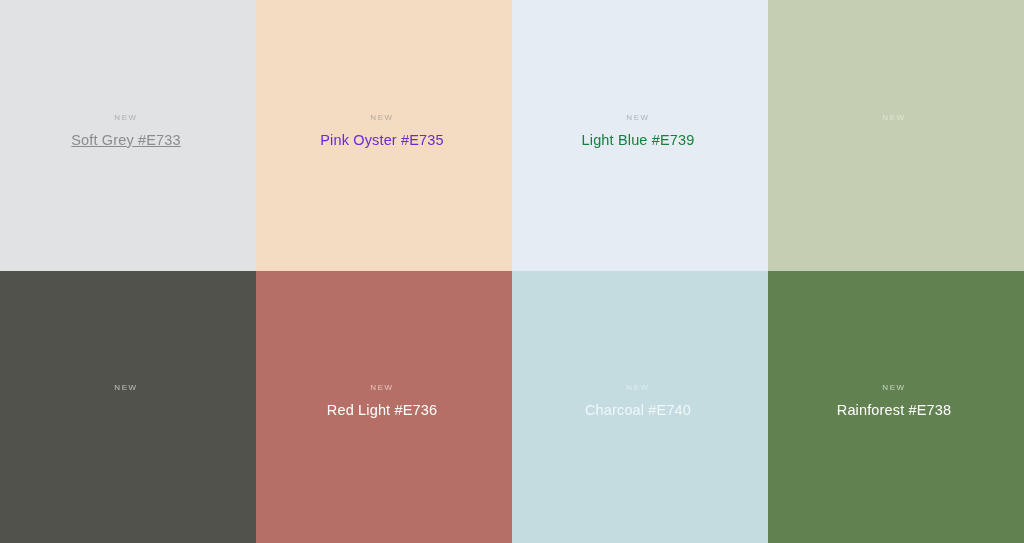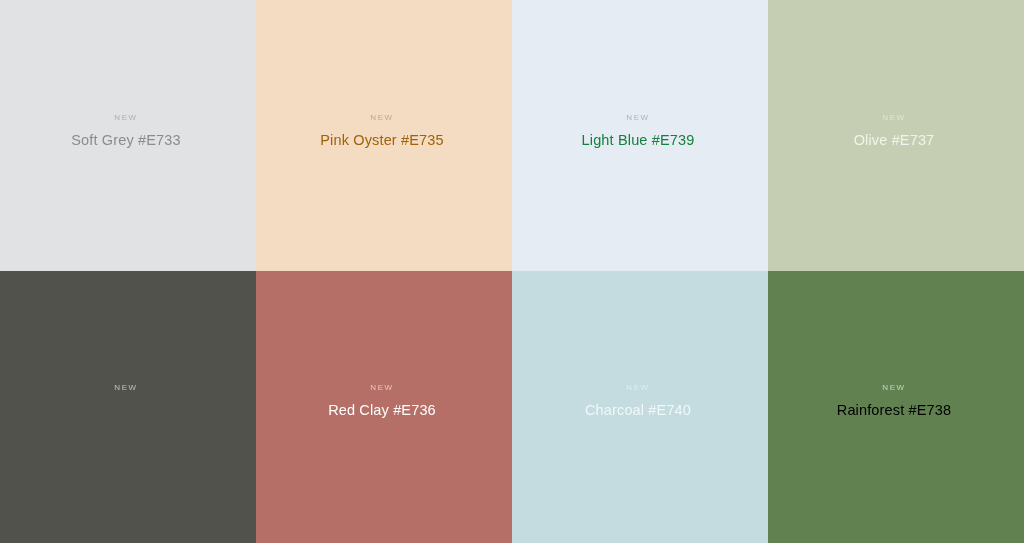--- a/index.html
+++ b/index.html
@@ -62,57 +62,56 @@
     letter-spacing: 0.15px;
   }
 </style>
 </head>
 <body>
 
 <div id="swatch-grid">
     <div class="swatch row-top" style="background: rgb(225, 226, 228);">
       <div class="swatch-caption">
         <span class="swatch-new" style="color: rgb(154, 155, 159);">NEW</span>
-        <span class="swatch-name" style="color: rgb(139, 140, 144);">Soft Grey #E733</span>
+        <span class="swatch-name" style="color: rgb(139, 140, 144); text-decoration: underline;">Soft Grey #E733</span>
       </div>
     </div>
     <div class="swatch row-top" style="background: rgb(243, 220, 194);">
       <div class="swatch-caption">
         <span class="swatch-new" style="color: rgb(156, 148, 134);">NEW</span>
-        <span class="swatch-name" style="color: #a16207;">Pink Oyster #E735</span>
+        <span class="swatch-name" style="color: #6d28d9;">Pink Oyster #E735</span>
       </div>
     </div>
     <div class="swatch row-top" style="background: rgb(230, 236, 243);">
       <div class="swatch-caption">
         <span class="swatch-new" style="color: rgb(150, 156, 162);">NEW</span>
         <span class="swatch-name" style="color: #15803d;">Light Blue #E739</span>
       </div>
     </div>
     <div class="swatch row-top" style="background: rgb(197, 206, 178);">
       <div class="swatch-caption">
         <span class="swatch-new" style="color: rgb(234, 238, 224);">NEW</span>
-        <span class="swatch-name" style="color: rgb(242, 244, 236);">Olive #E737</span>
       </div>
     </div>
     <div class="swatch row-bottom" style="background: rgb(81, 82, 75);">
       <div class="swatch-caption">
         <span class="swatch-new" style="color: rgb(230, 230, 226);">NEW</span>
       </div>
     </div>
     <div class="swatch row-bottom" style="background: rgb(181, 111, 103);">
       <div class="swatch-caption">
         <span class="swatch-new" style="color: rgb(246, 231, 229);">NEW</span>
-        <span class="swatch-name" style="color: rgb(255, 255, 255);">Red Clay #E736</span>
+        <span class="swatch-name" style="color: rgb(255, 255, 255);">Red Light #E736</span>
       </div>
     </div>
     <div class="swatch row-bottom" style="background: rgb(196, 220, 224);">
       <div class="swatch-caption">
         <span class="swatch-new" style="color: rgb(232, 243, 245);">NEW</span>
         <span class="swatch-name" style="color: rgb(240, 248, 250);">Charcoal #E740</span>
       </div>
     </div>
     <div class="swatch row-bottom" style="background: rgb(97, 129, 80);">
       <div class="swatch-caption">
         <span class="swatch-new" style="color: rgb(234, 240, 230);">NEW</span>
-        <span class="swatch-name" style="color: #000000;">Rainforest #E738</span>
+        <span class="swatch-name" style="color: #ffffff;">Rainforest #E738</span>
       </div>
     </div>
   </div>
 
 </body></html>

